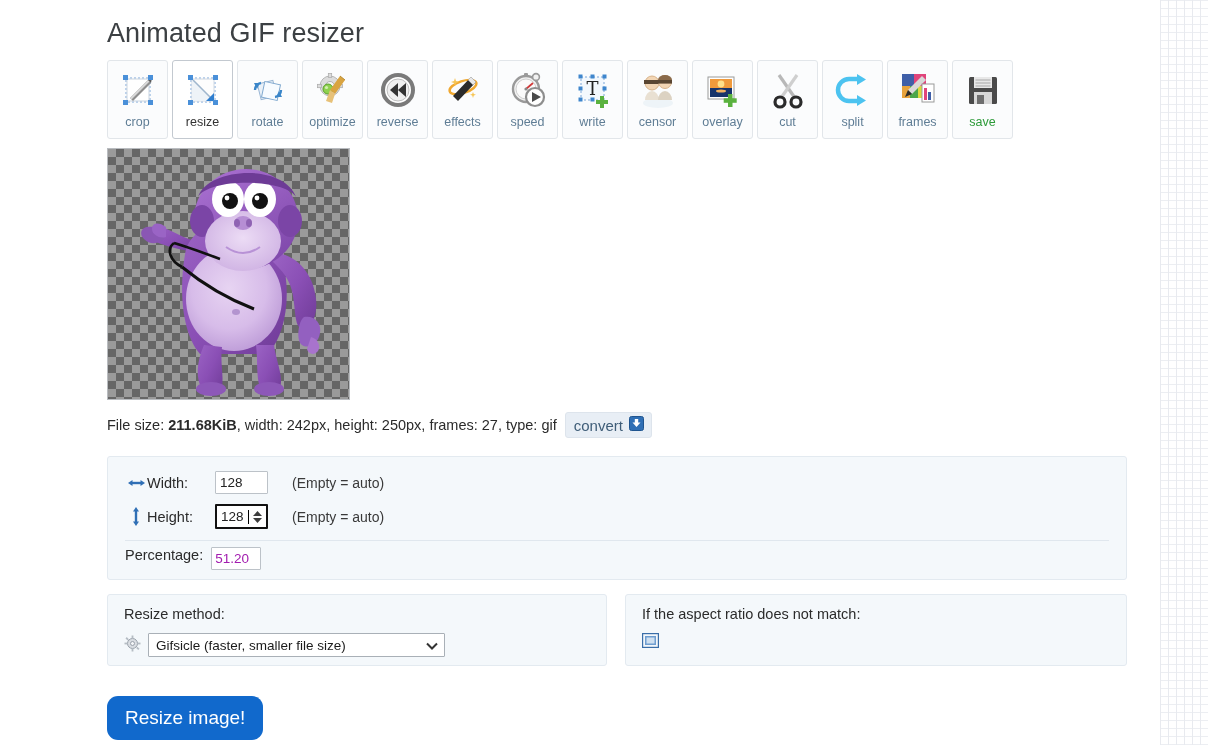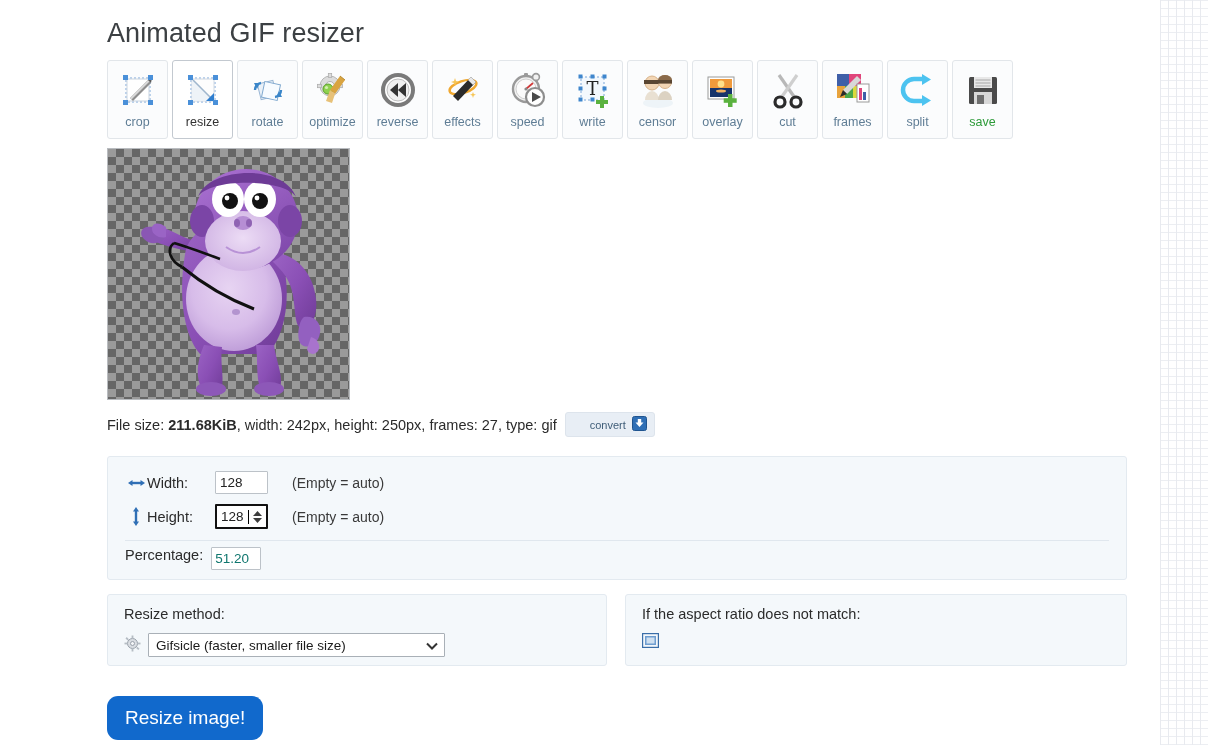--- a/index.html
+++ b/index.html
@@ -103,22 +103,22 @@
     display: flex;
     align-items: center;
     white-space: nowrap;
   }
   #fileinfo b { font-weight: bold; }
   .convert-btn {
     margin-left: 8px;
     background: #e8eef5;
     border: 1px solid #dde4ec;
     border-radius: 3px;
-    padding: 3px 7px 3px 24px;
-    font-size: 11px;
+    padding: 3px 7px 3px 8px;
+    font-size: 15px;
     color: #3f5d78;
     display: inline-flex;
     align-items: center;
     gap: 6px;
     cursor: pointer;
   }
 
   
   .panel {
     position: absolute;
@@ -197,21 +197,21 @@
     height: 32px;
     padding-left: 17px;
     margin-top: 6px;
   }
   .pct-row .lbl2 { font-size: 14.5px; color: #2b2b2b; margin-right: 8px; }
   .pct-input {
     width: 50px; height: 23px;
     border: 1px solid #bcc2c8;
     background: #ffffff;
     font-size: 13.5px;
-    color: #0f766e;
+    color: #a21caf;
     padding: 0 3px;
     overflow: hidden;
     white-space: nowrap;
     line-height: 21px;
     border-radius: 1px;
   }
 
   
   #method-panel { left: 107px; top: 594px; width: 500px; height: 72px; }
   #aspect-panel { left: 625px; top: 594px; width: 502px; height: 72px; }
@@ -446,45 +446,45 @@
             <circle cx="12" cy="32" r="5" fill="none" stroke="#2b2b2b" stroke-width="3.2"></circle>
             <circle cx="28" cy="32" r="5" fill="none" stroke="#2b2b2b" stroke-width="3.2"></circle>
           </svg>
         </span>
         <span class="tlabel">cut</span>
       </div>
 
       <div class="tool">
         <span class="ticon">
           <svg width="40" height="40" viewBox="0 0 40 40">
+            <path d="M25 9 H16 a7 7 0 0 0 0 22 H25" fill="none" stroke="#4cc3f0" stroke-width="4.5" stroke-linecap="round"></path>
+            <polygon points="24,4 33,9.5 24,15" fill="#4cc3f0"></polygon>
+            <polygon points="24,25 33,30.5 24,36" fill="#4cc3f0"></polygon>
+          </svg>
+        </span>
+        <span class="tlabel">split</span>
+      </div>
+
+      <div class="tool">
+        <span class="ticon">
+          <svg width="40" height="40" viewBox="0 0 40 40">
             <rect x="4" y="4" width="24" height="24" fill="#7a3f9d"></rect>
             <rect x="4" y="4" width="12" height="12" fill="#3f5fa8"></rect>
             <rect x="16" y="4" width="12" height="12" fill="#e0457b"></rect>
             <rect x="4" y="16" width="8" height="12" fill="#e8a33d"></rect>
             <rect x="12" y="16" width="8" height="12" fill="#4aa64a"></rect>
             <rect x="20" y="16" width="8" height="12" fill="#d9d93d"></rect>
             <polygon points="24,6 28,10 14,24 10,20" fill="#d8d8d8"></polygon>
             <polygon points="10,20 14,24 7,27" fill="#2b2b2b"></polygon>
             <rect x="24" y="14" width="12" height="18" fill="#ffffff" stroke="#9a9a9a"></rect>
             <rect x="26" y="18" width="3" height="12" fill="#e0457b"></rect>
             <rect x="30" y="22" width="3" height="8" fill="#3f5fa8"></rect>
           </svg>
         </span>
         <span class="tlabel">frames</span>
-      </div>
-
-      <div class="tool">
-        <span class="ticon">
-          <svg width="40" height="40" viewBox="0 0 40 40">
-            <path d="M25 9 H16 a7 7 0 0 0 0 22 H25" fill="none" stroke="#4cc3f0" stroke-width="4.5" stroke-linecap="round"></path>
-            <polygon points="24,4 33,9.5 24,15" fill="#4cc3f0"></polygon>
-            <polygon points="24,25 33,30.5 24,36" fill="#4cc3f0"></polygon>
-          </svg>
-        </span>
-        <span class="tlabel">split</span>
       </div>
 
       <div class="tool">
         <span class="ticon">
           <svg width="40" height="40" viewBox="0 0 40 40">
             <rect x="6" y="7" width="28" height="27" rx="1.5" fill="#4a4a4a"></rect>
             <rect x="11" y="7" width="18" height="11" fill="#e8e8e8"></rect>
             <g stroke="#a8a8a8" stroke-width="1">
               <line x1="12.5" y1="10" x2="27.5" y2="10"></line>
               <line x1="12.5" y1="13" x2="27.5" y2="13"></line>

